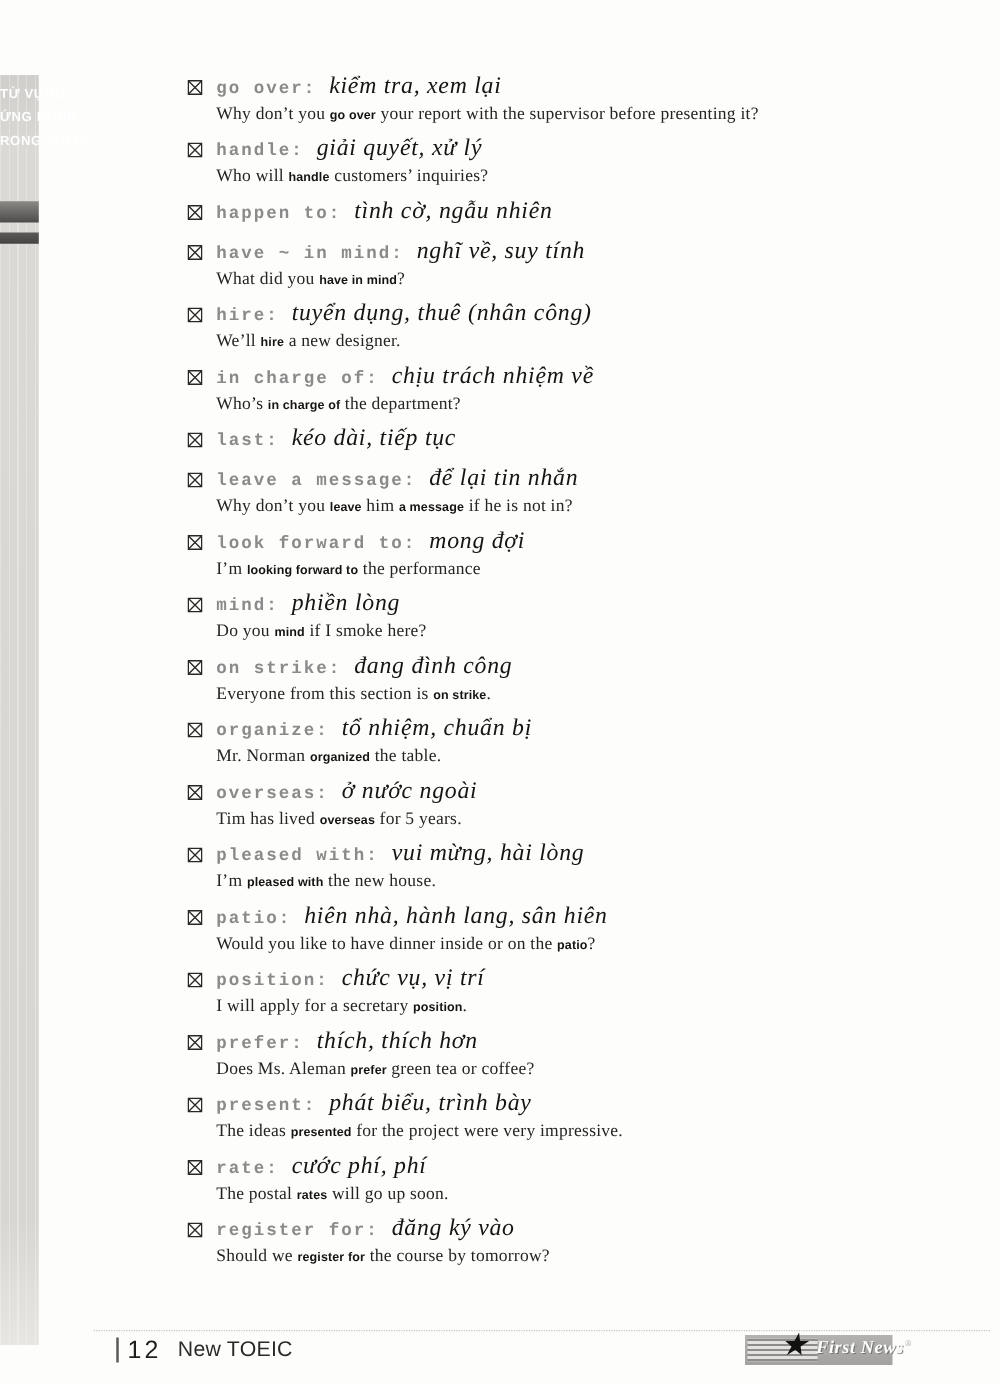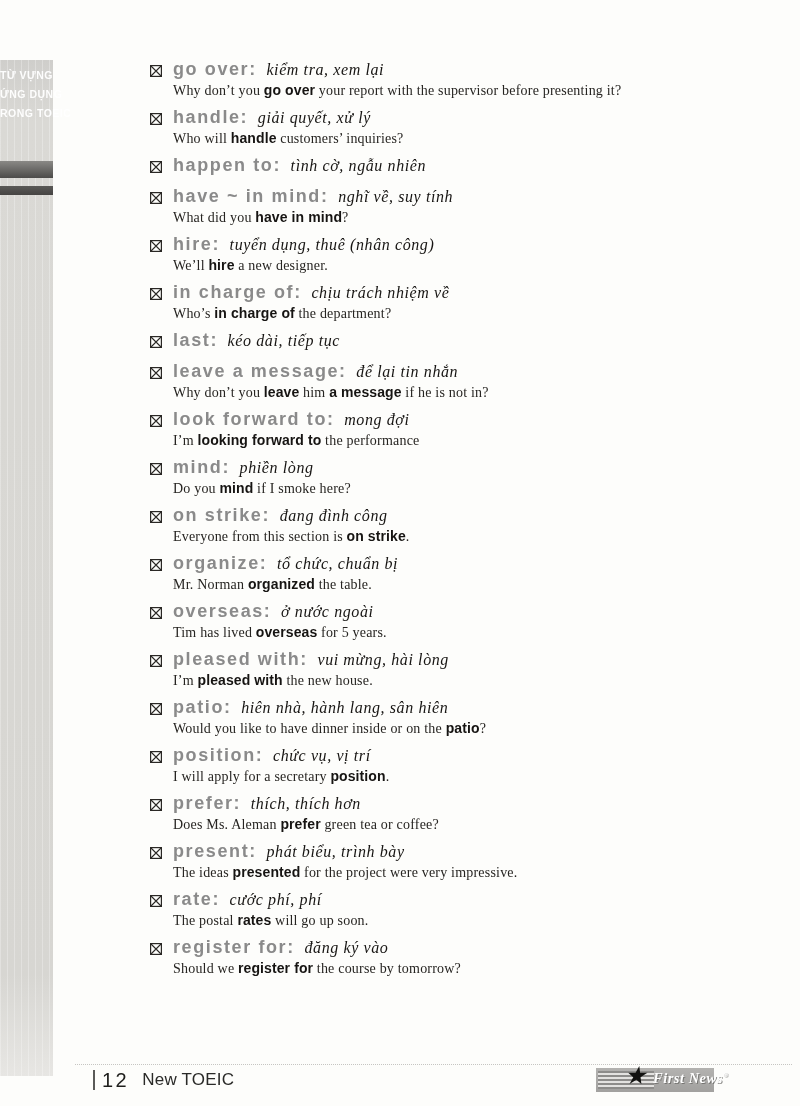--- a/index.html
+++ b/index.html
@@ -7,21 +7,21 @@
   body {
     position:relative;
     width:800px; height:1106px;
     background:#fdfdfb;
     font-family:"Liberation Sans", sans-serif;
     overflow:hidden;
   }
 
   
   .sidebar {
-    position:absolute; left:0; top:60px; width:53px; height:1016px;
+    position:absolute; left:0; top:60px; width:31px; height:1016px;
     background:
       repeating-linear-gradient(90deg, rgba(255,255,255,.28) 0 1px, rgba(0,0,0,0) 1px 7px),
       linear-gradient(to bottom, #cfcecb 0, #dad9d5 6%, #d7d6d2 90%, #e7e6e3 100%);
   }
   .sidebar-title { padding:6px 5px 0 0; text-align:right; }
   .sidebar-title-line {
     color:rgba(255,255,255,.96);
     font-weight:bold; font-size:10.5px; line-height:19px;
     letter-spacing:.5px; white-space:nowrap;
   }
@@ -33,37 +33,37 @@
     position:absolute; left:0; right:0; top:126px; height:9px;
     background:linear-gradient(to bottom,#5a5957,#454442);
   }
 
   
   .entries { position:absolute; left:150px; top:57px; width:625px; }
   .entry { position:relative; padding-left:23px; margin-bottom:6px; }
   .checkbox { position:absolute; left:0; top:6px; width:12px; height:12px; display:block; }
   .entry-head { line-height:24px; white-space:nowrap; }
   .term {
-    font-family:Liberation Sans, sans-serif;
-    font-weight:700; font-size:18px; color:#8a8a8a;
+    font-family:Liberation Mono, monospace;
+    font-weight:700; font-size:14px; color:#8a8a8a;
     letter-spacing:1.6px;
   }
   .translation {
     font-family:"Liberation Serif", serif;
-    font-style:italic; font-size:16px; color:#171513;
+    font-style:italic; font-size:19px; color:#171513;
     letter-spacing:.6px; margin-left:5px;
   }
   .example {
     font-family:"Liberation Serif", serif;
     font-size:14px; color:#262421; line-height:17px;
     letter-spacing:.2px;
   }
   .ex-bold {
     font-family:"Liberation Sans", sans-serif;
-    font-weight:700; font-size:14px; color:#161412;
+    font-weight:700; font-size:10px; color:#161412;
     letter-spacing:.1px;
   }
 
   
   .dotted-rule {
     position:absolute; left:75px; right:8px; top:1064px;
     border-top:1px dotted #c6c5c2;
   }
   .footer-left {
     position:absolute; left:93px; top:1070px; height:20px;
@@ -252,21 +252,21 @@
   </div>
 
   <div class="entry">
     <span class="checkbox">
       <svg width="12" height="12" viewBox="0 0 12 12">
         <rect x="0.6" y="0.6" width="10.8" height="10.8" fill="none" stroke="#2a2825" stroke-width="1.2"></rect>
         <path d="M1 1 L11 11 M11 1 L1 11" stroke="#2a2825" stroke-width="1.1" fill="none"></path>
       </svg>
     </span>
     <div class="entry-head">
-      <span class="term">organize:</span><span class="translation"> tổ chức, chuẩn bị</span>
+      <span class="term">organize:</span><span class="translation"> tổ nhiệm, chuẩn bị</span>
     </div>
     <div class="example"><span class="ex-plain">Mr. Norman </span><span class="ex-bold">organized</span><span class="ex-plain"> the table.</span></div>
   </div>
 
   <div class="entry">
     <span class="checkbox">
       <svg width="12" height="12" viewBox="0 0 12 12">
         <rect x="0.6" y="0.6" width="10.8" height="10.8" fill="none" stroke="#2a2825" stroke-width="1.2"></rect>
         <path d="M1 1 L11 11 M11 1 L1 11" stroke="#2a2825" stroke-width="1.1" fill="none"></path>
       </svg>

